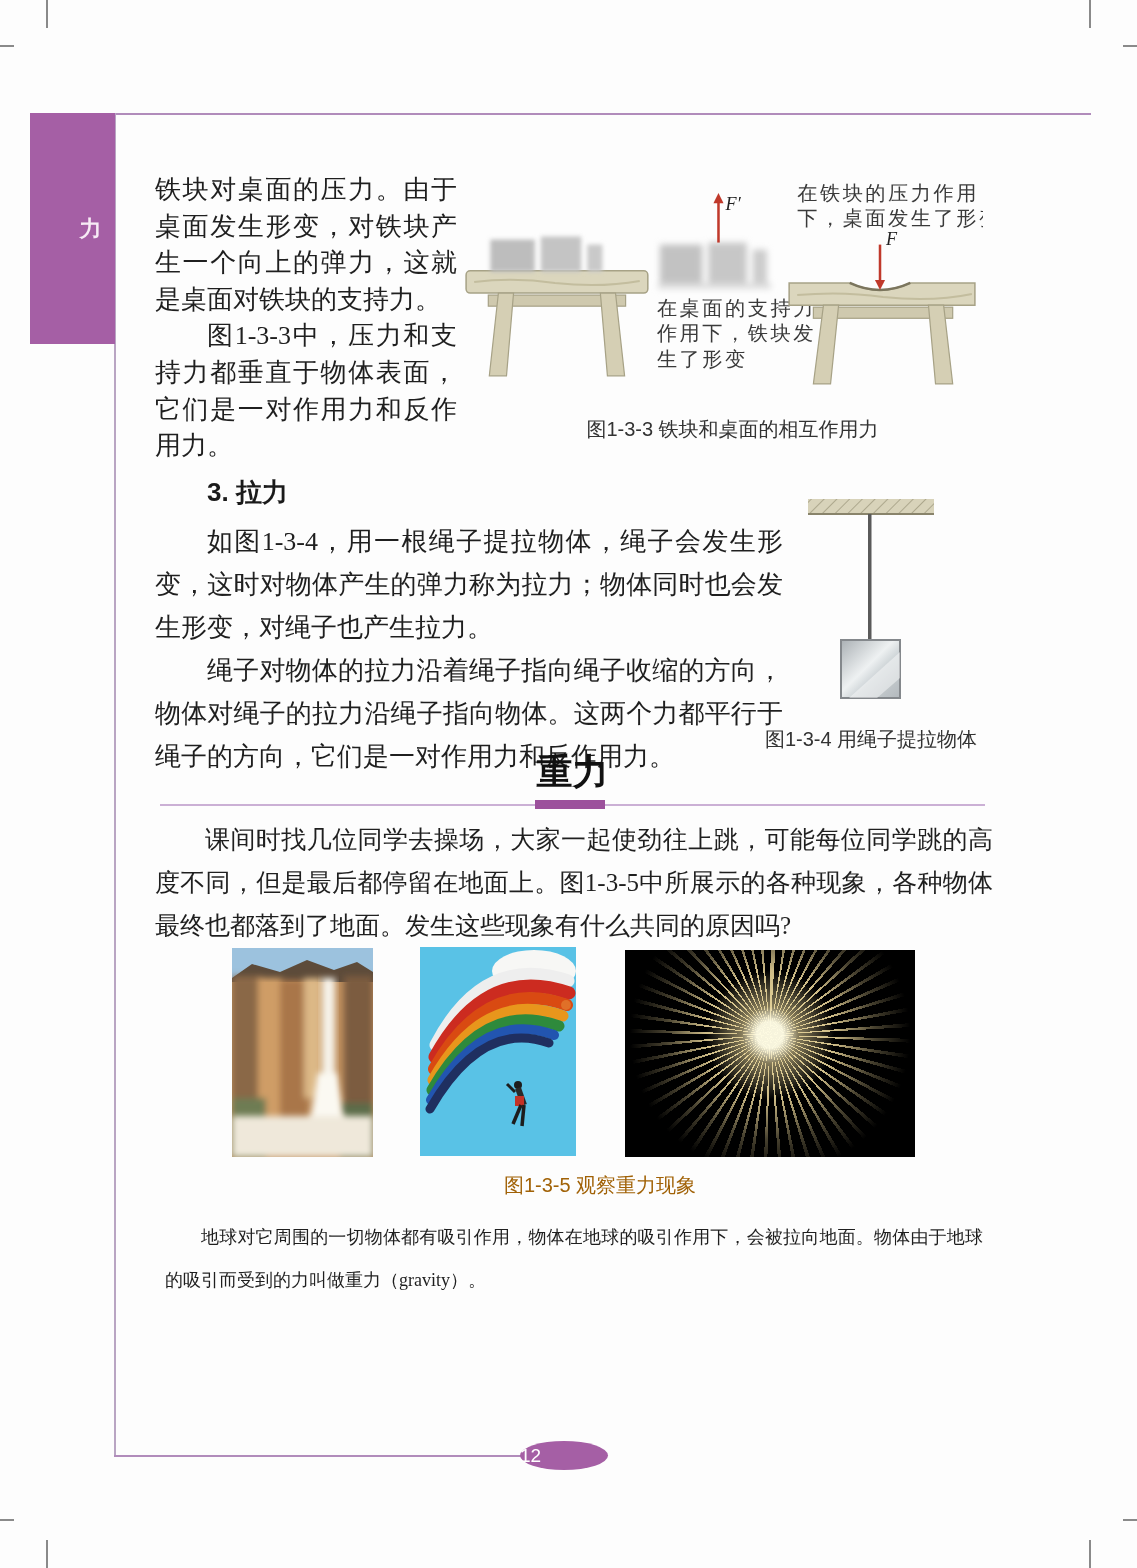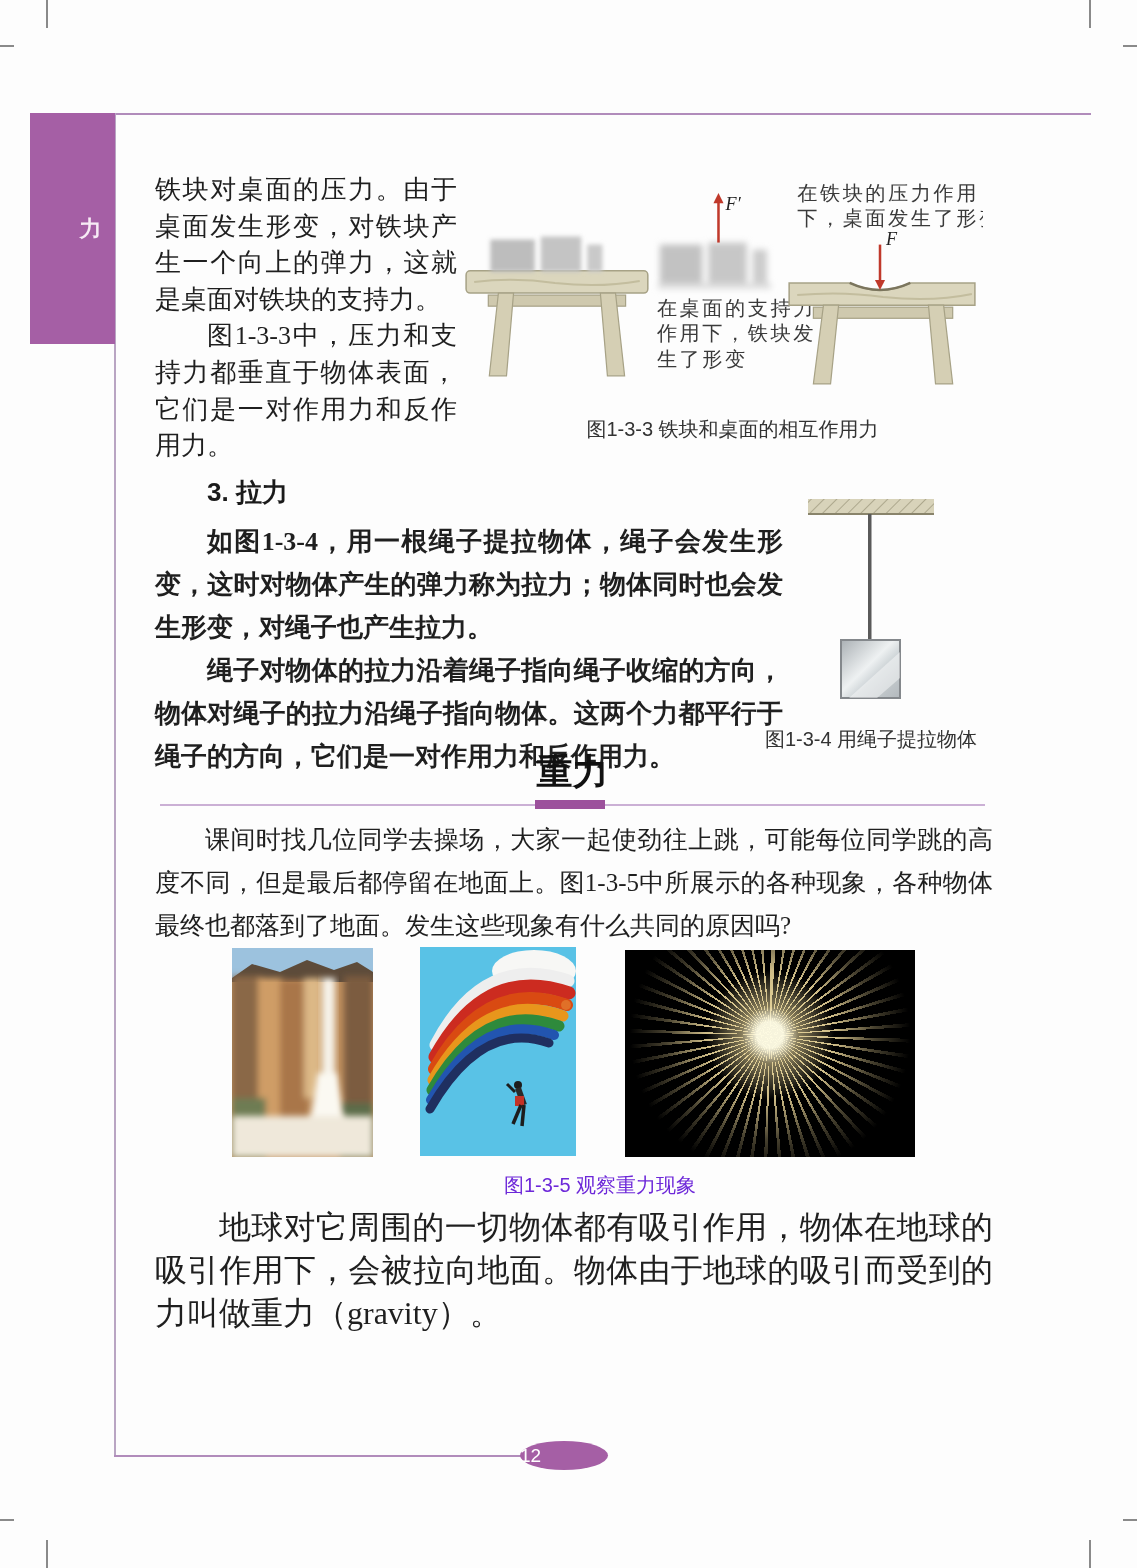--- a/index.html
+++ b/index.html
@@ -18,41 +18,41 @@
   .page-badge{position:absolute;left:520px;top:1441px;width:88px;height:29px;background:#a55fa5;
         border-radius:50%;display:flex;align-items:center;justify-content:flex-start;}
   .page-badge span{color:#ffffff;font-family:"Liberation Sans","DejaVu Sans",sans-serif;font-size:19px;}
   
   .body-text{font-size:26px;line-height:36.6px;text-align:justify;margin:0;}
   .indent{text-indent:2em;}
   .left-col{position:absolute;left:155px;top:172px;width:302px;}
   .pull-sec{position:absolute;left:155px;top:475px;width:628px;}
   .pull-sec h4{margin:0 0 10px 52px;font-family:"Liberation Sans","DejaVu Sans",sans-serif;
         font-size:26px;font-weight:bold;color:#1a1a1a;}
-  .pull-sec p{font-size:26px;line-height:43px;text-align:justify;margin:0;text-indent:2em;font-weight:bold;}
+  .pull-sec p{font-size:26px;line-height:43px;text-align:justify;margin:0;text-indent:2em;}
   .gravity-title{position:absolute;left:155px;top:748px;width:835px;text-align:center;margin:0;
         font-family:"Liberation Sans","DejaVu Sans",sans-serif;font-size:36px;font-weight:bold;color:#111;}
   .divider{position:absolute;left:160px;top:804px;width:825px;height:2px;background:#cbb0d5;}
   .divider .thick{position:absolute;left:375px;top:-4px;width:70px;height:9px;background:#9c519c;}
   .g-para1{position:absolute;left:155px;top:818px;width:838px;font-size:25px;line-height:43px;
         text-align:justify;text-indent:2em;margin:0;}
   .g-paras{position:absolute;left:155px;top:1206px;width:838px;}
-  .g-paras p{font-size:32px;line-height:43px;text-align:justify;text-indent:2em;margin:0;}
+  .g-paras p{font-size:18px;line-height:43px;text-align:justify;text-indent:2em;margin:10px;}
   
   .figure{position:absolute;margin:0;}
   .fig-caption{font-family:"Liberation Sans","DejaVu Sans",sans-serif;font-size:20px;color:#333;
         text-align:center;margin-top:18px;}
   .fig133{left:458px;top:182px;width:525px;}
   .fig133 .fig-caption{padding-left:24px;}
   .fig134{left:805px;top:492px;width:132px;}
   .fig134 .fig-caption{width:240px;margin-left:-54px;}
   .fig-label{font-family:"Liberation Sans","DejaVu Sans",sans-serif;font-size:20px;fill:#3a3a3a;letter-spacing:2.5px;}
   .force-label{font-family:"Liberation Serif","DejaVu Serif",serif;font-style:italic;font-size:18px;fill:#222;}
   .caption135{position:absolute;left:380px;top:1172px;width:440px;text-align:center;
-        font-family:"Liberation Sans","DejaVu Sans",sans-serif;font-size:20px;color:#6d28d9;}
+        font-family:"Liberation Sans","DejaVu Sans",sans-serif;font-size:20px;color:#a16207;}
   
   .photo{position:absolute;overflow:hidden;}
   .fireworks{background:#000;}
   .fireworks::before{content:"";position:absolute;inset:0;
       background:repeating-conic-gradient(from 2deg at 50% 41%,rgba(228,208,150,.9) 0 1.6deg,rgba(0,0,0,0) 1.6deg 6.4deg);}
   .fireworks::after{content:"";position:absolute;inset:0;
       background:radial-gradient(circle at 50% 41%,rgba(255,252,228,.97) 0 7%,rgba(242,224,164,.55) 15%,
       rgba(120,104,60,0) 34%,rgba(0,0,0,.65) 55%,#000 74%);}
 </style>
 </head>

